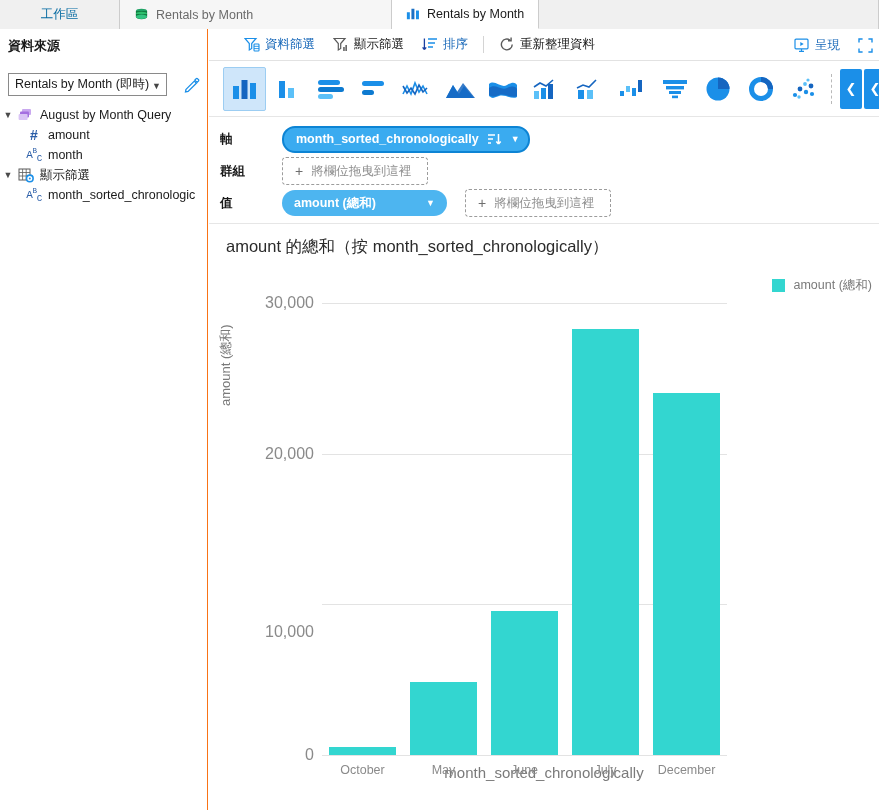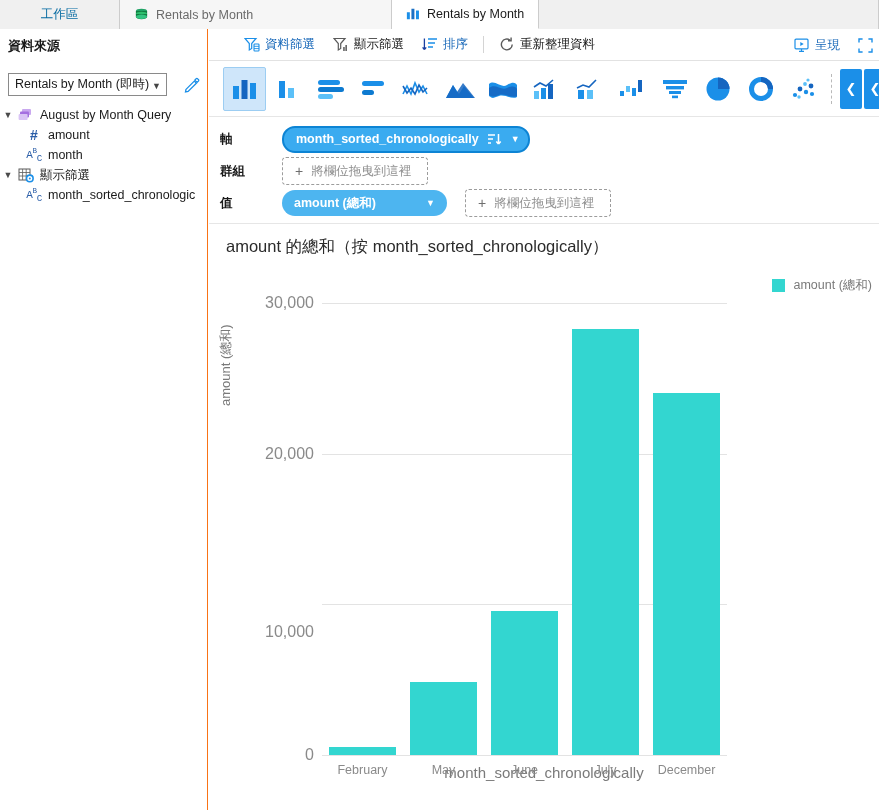--- a/index.html
+++ b/index.html
@@ -481,21 +481,21 @@
         <div class="xlabel">month_sorted_chronologically</div>
       <div class="gridline" style="left: 113px; width: 405px; top: 531px;"></div>
           <div class="ytick" style="top: 531px; left: 45px;">0</div>
           <div class="gridline" style="left: 113px; width: 405px; top: 380.333px;"></div>
           <div class="ytick" style="top: 380.333px; left: 45px; margin-top: 28px;">10,000</div>
           <div class="gridline" style="left: 113px; width: 405px; top: 229.667px;"></div>
           <div class="ytick" style="top: 229.667px; left: 45px;">20,000</div>
           <div class="gridline" style="left: 113px; width: 405px; top: 79px;"></div>
           <div class="ytick" style="top: 79px; left: 45px;">30,000</div>
           <div class="bar" title="February: 530" style="left: 120px; width: 67px; top: 523.015px; height: 7.98533px; background: rgb(51, 214, 208);"></div>
-          <div class="xtick" style="left: 153.5px; top: 539px;">February</div>
+          <div class="xtick" style="left: 153.5px; top: 539px;">October</div>
           <div class="bar" title="May: 4815" style="left: 201px; width: 67px; top: 458.454px; height: 72.546px; background: rgb(51, 214, 208);"></div>
           <div class="xtick" style="left: 234.5px; top: 539px;">May</div>
           <div class="bar" title="June: 9580" style="left: 282px; width: 67px; top: 386.661px; height: 144.339px; background: rgb(51, 214, 208);"></div>
           <div class="xtick" style="left: 315.5px; top: 539px;">June</div>
           <div class="bar" title="July: 28300" style="left: 363px; width: 67px; top: 104.613px; height: 426.387px; background: rgb(51, 214, 208);"></div>
           <div class="xtick" style="left: 396.5px; top: 539px;">July</div>
           <div class="bar" title="August: 24020" style="left: 444px; width: 67px; top: 169.099px; height: 361.901px; background: rgb(51, 214, 208);"></div>
           <div class="xtick" style="left: 477.5px; top: 539px;">December</div>
         </div>
     </div>

